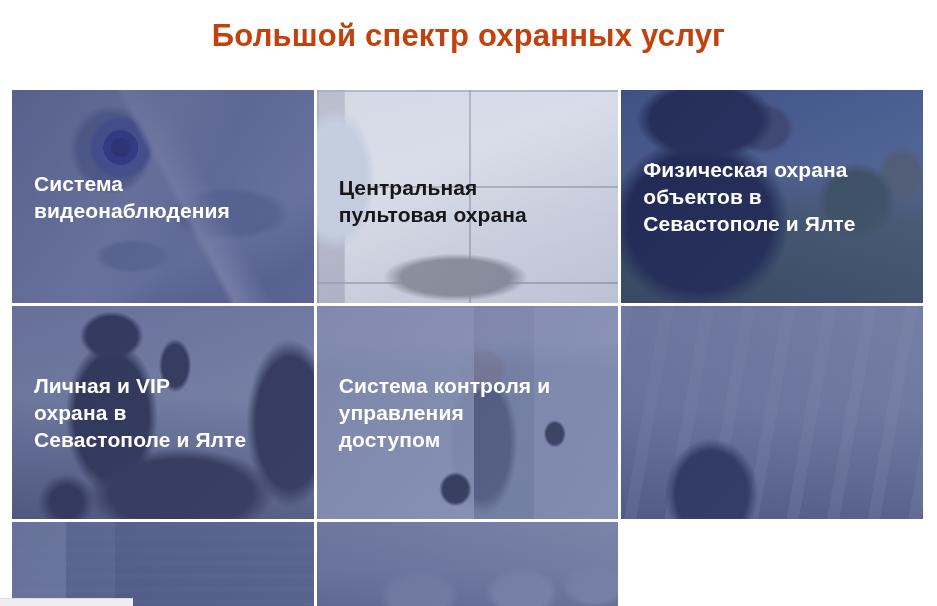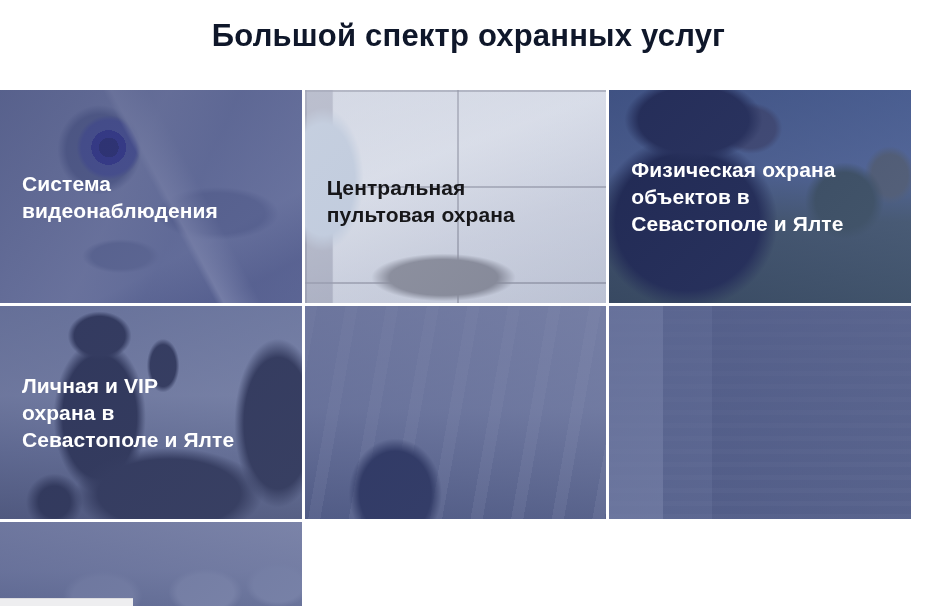--- a/index.html
+++ b/index.html
@@ -11,29 +11,29 @@
   }
   .page { position: relative; width: 937px; height: 606px; background: #fff; }
 
   
   .page-title {
     position: absolute;
     top: 16px; left: 0; width: 937px;
     text-align: center;
     font-size: 31px;
     font-weight: bold;
-    color: #0f172a;
+    color: #c2410c;
     letter-spacing: 0.2px;
     line-height: 40px;
   }
 
   
   .services-grid {
     position: absolute;
-    left: 0; top: 90px;
+    left: 12px; top: 90px;
     width: 911px; height: 516px;
     display: grid;
     grid-template-columns: repeat(3, 1fr);
     grid-template-rows: 213px 213px 90px;
     gap: 3px;
     overflow: hidden;
   }
 
   .tile {
     position: relative;
@@ -240,20 +240,27 @@
     </a>
 
     <a class="tile light-text">
       <span class="photo photo-vip"></span>
       <span class="overlay ov-slate"></span>
       <span class="tile-title">Личная и VIP
 охрана в
 Севастополе и Ялте</span>
     </a>
 
+    <a class="tile light-text">
+      <span class="photo photo-access"></span>
+      <span class="overlay ov-steel"></span>
+      <span class="tile-title">Система контроля и
+управления
+доступом</span>
+    </a>
 
 
     <a class="tile light-text">
       <span class="photo photo-row3a"></span>
       <span class="overlay ov-row3"></span>
       <span class="tile-title"></span>
     </a>
 
     <a class="tile light-text">
       <span class="photo photo-row3b"></span>

